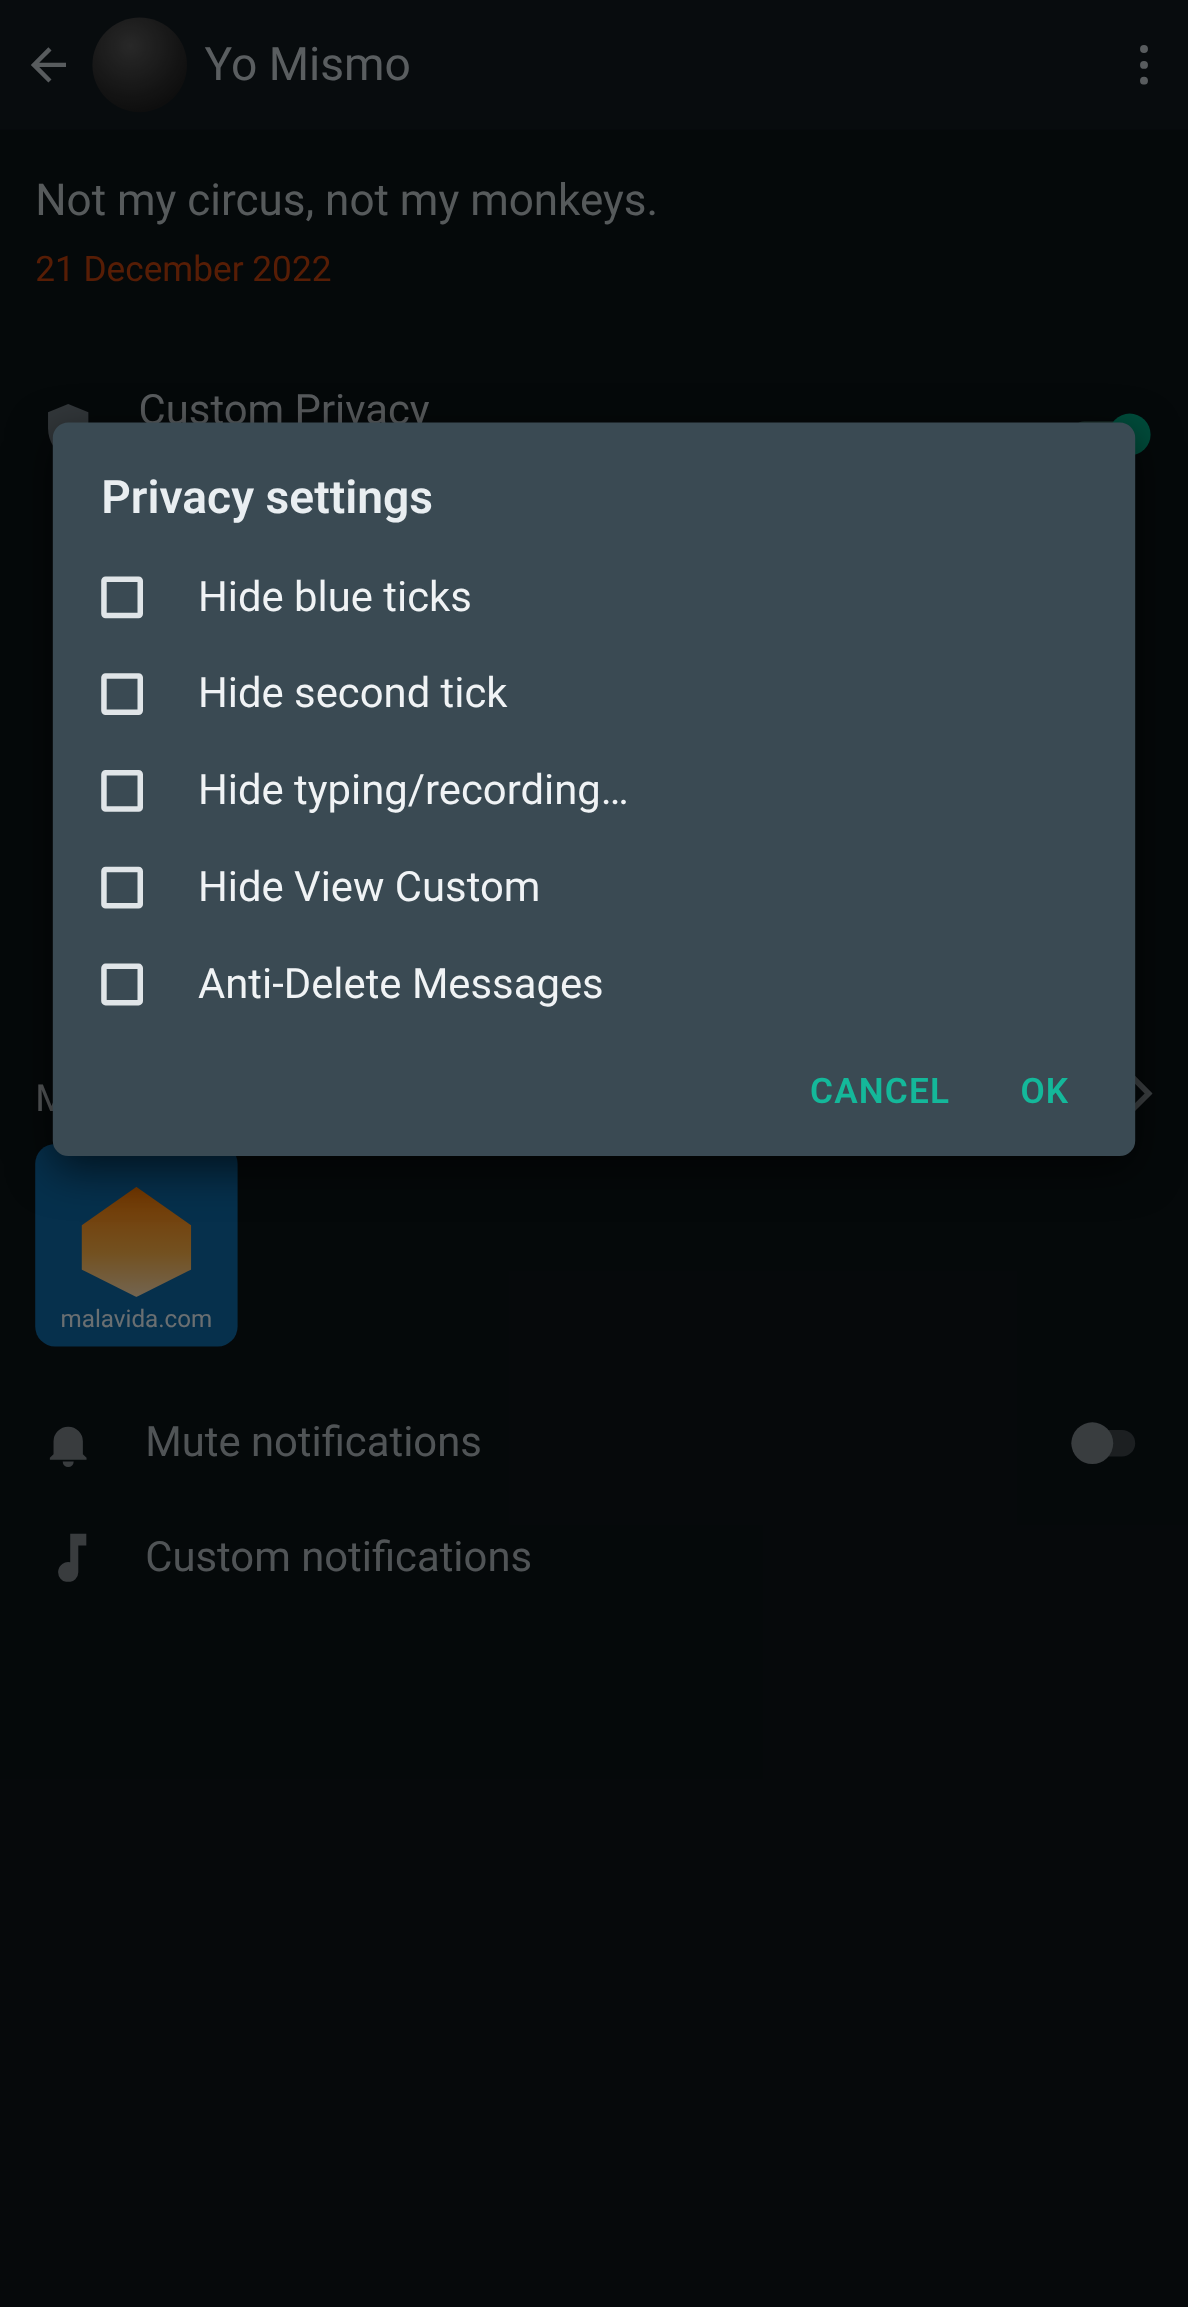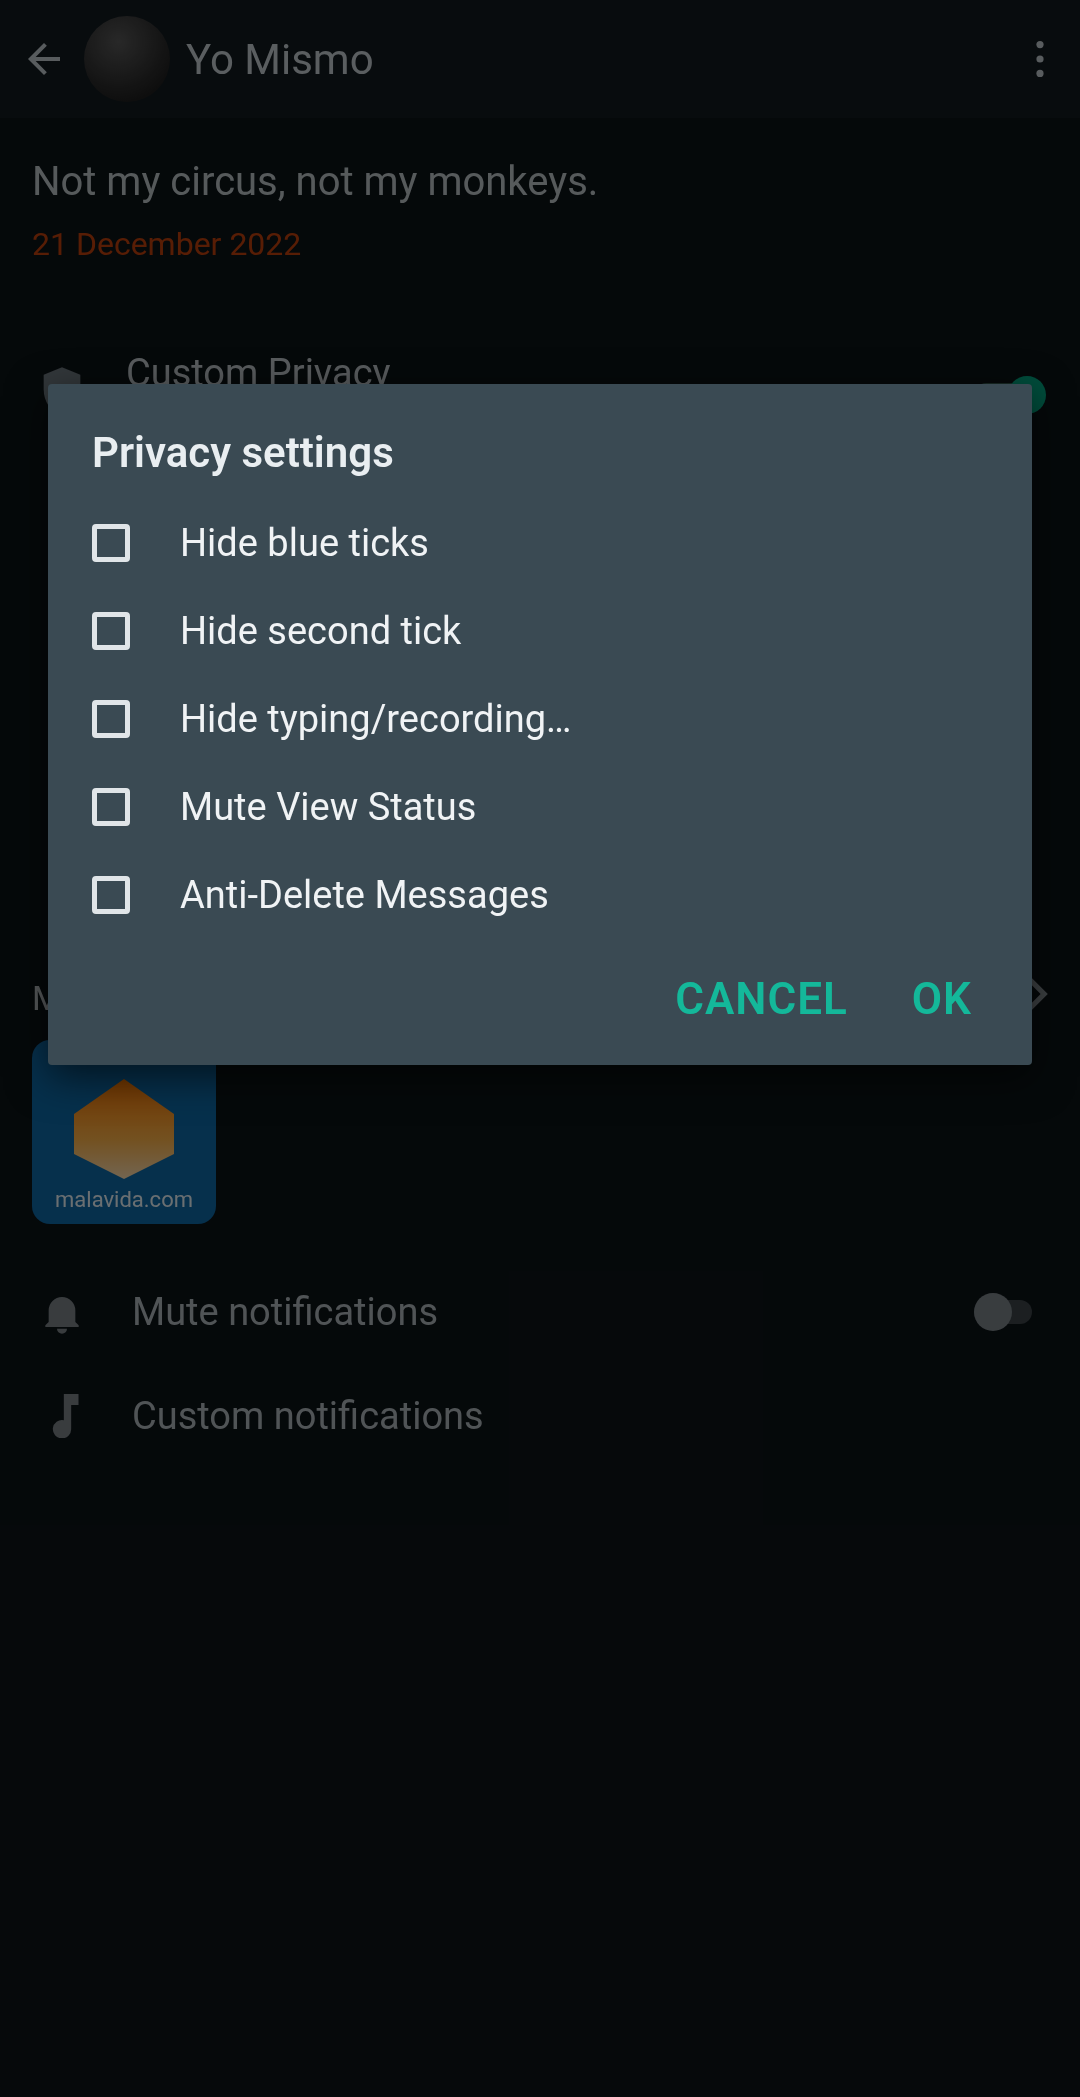--- a/index.html
+++ b/index.html
@@ -93,21 +93,21 @@
   }
   .brow .bicon { width:60px; color:#7e868b; display:flex; justify-content:center; }
   .brow .btitle { font-size: 38px; color:#b2babf; flex:1; }
 
   
   .dialog {
     position: absolute;
     left: 48px; right: 48px;
     top: 384px;
     background: #3a4a53;
-    border-radius: 4px;
+    border-radius: 14px;
     z-index: 20;
     color: #e9eef1;
     padding-bottom: 20px;
     box-shadow: 0 12px 40px rgba(0,0,0,0.6);
   }
   .dialog-title {
     font-size: 42px; font-weight: 600;
     padding: 44px 44px 12px;
   }
   .opts { padding: 10px 0 10px; }
@@ -125,21 +125,21 @@
   }
   .opt-label {
     font-size: 38px;
     color: #f0f3f5;
   }
   .dialog-actions {
     display:flex; justify-content:flex-end; gap:64px;
     padding: 24px 60px 20px;
   }
   .dlg-btn {
-    font-size: 44px;
+    font-size: 32px;
     font-weight: 600;
     color: #14b89a;
     letter-spacing: 1px;
   }
 </style>
 </head>
 <body>
 
 <div class="bg">
   <div class="topbar">
@@ -232,21 +232,21 @@
     <div class="opt">
       <div class="chk"></div>
       <div class="opt-label">Hide second tick</div>
     </div>
     <div class="opt">
       <div class="chk"></div>
       <div class="opt-label">Hide typing/recording…</div>
     </div>
     <div class="opt">
       <div class="chk"></div>
-      <div class="opt-label">Mute View Status</div>
+      <div class="opt-label">Hide View Custom</div>
     </div>
     <div class="opt">
       <div class="chk"></div>
       <div class="opt-label">Anti-Delete Messages</div>
     </div>
   </div>
   <div class="dialog-actions">
     <div class="dlg-btn">CANCEL</div>
     <div class="dlg-btn">OK</div>
   </div>

